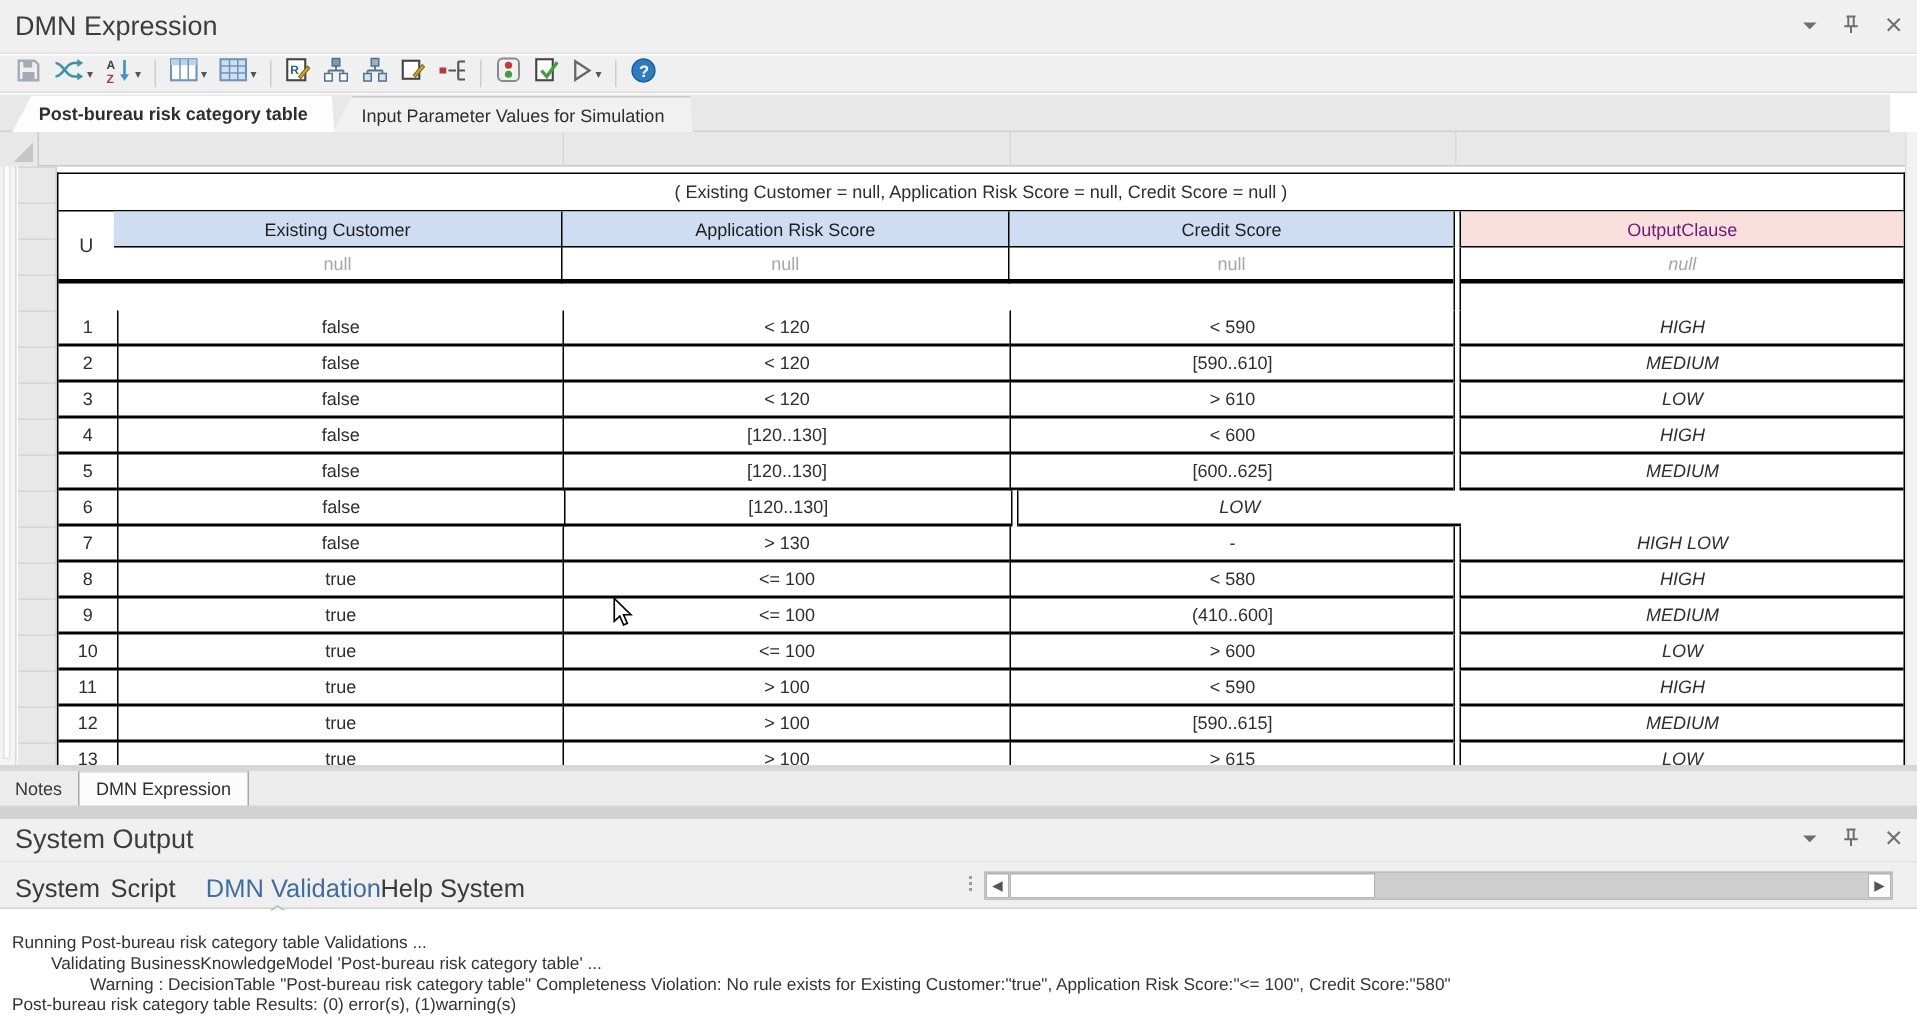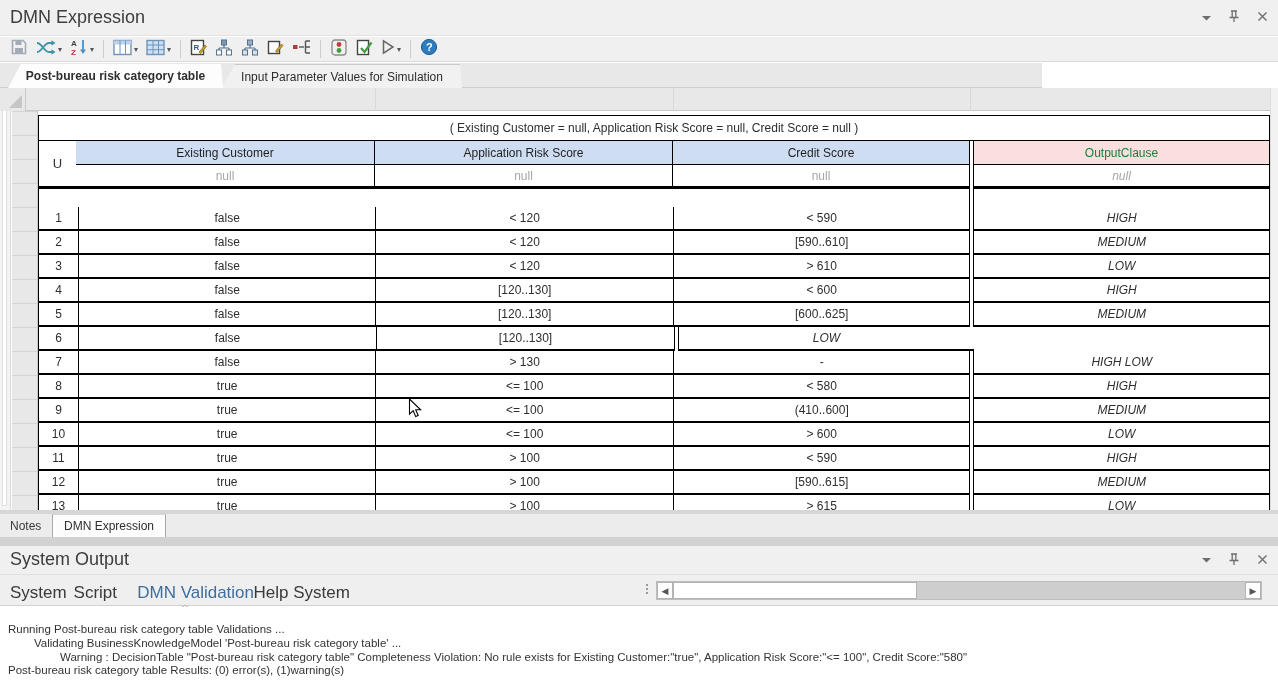--- a/index.html
+++ b/index.html
@@ -13,21 +13,21 @@
   .win-controls { position:absolute; right:8px; top:0; height:100%; display:flex; align-items:center; gap:12px; }
   .win-btn { width:16px; height:16px; display:flex; align-items:center; justify-content:center; color:#6e6e6e; font-size:11px; cursor:default; }
 
   
   .toolbar { position:absolute; left:0; top:37px; width:1278px; height:25px; background:#f0f0f0; display:flex; align-items:center; padding-left:6px; border-bottom:1px solid #dcdcdc; }
   .tb-item { display:flex; align-items:center; padding:2px 3px; margin:0 1px; }
   .tb-sep { width:1px; height:18px; background:#cccccc; margin:0 5px; }
   .tb-caret { font-size:8px; color:#555; margin-left:2px; }
 
   
-  .doc-tabstrip { position:absolute; left:0; top:63px; width:1042px; height:25px; background:#e8e8e8; border-bottom:1px solid #cfcfcf; }
+  .doc-tabstrip { position:absolute; left:0; top:63px; width:1260px; height:25px; background:#e8e8e8; border-bottom:1px solid #cfcfcf; }
   .doc-tab { position:absolute; top:1px; height:24px; display:flex; align-items:center; justify-content:center; font-size:12px; color:#2e2e2e; clip-path:polygon(13px 0, calc(100% - 2px) 0, 100% 100%, 0 100%); }
   .doc-tab.active { left:8px; width:215px; background:#fdfdfd; font-weight:bold; z-index:2; }
   .doc-tab.inactive { left:222px; width:240px; background:#f1f1f1; border-top:1px solid #c9c9c9; }
 
   
   .grid-area { position:absolute; left:0; top:88px; width:1278px; height:422px; background:#ffffff; }
   .v-scroll-strip { position:absolute; left:0; top:0; width:11px; height:422px; background:#f4f4f4; border-right:1px solid #d8d8d8; }
   .v-scroll-strip .inner { position:absolute; left:2px; top:2px; width:5px; height:416px; background:#ffffff; border:1px solid #e0e0e0; }
   .gutter-col { position:absolute; left:12px; top:0; width:26px; height:422px; background:#e8e8e8; border-right:1px solid #c9c9c9; }
   .gutter-cell { width:100%; height:24px; border-bottom:1px solid #d4d4d4; }
@@ -39,21 +39,21 @@
 
   
   .dmn-table { position:absolute; left:38px; top:27px; width:1232px; border:1px solid #000; border-bottom:none; background:#fff; font-size:12px; color:#2e2e2e; }
   .banner-row { height:25px; display:flex; align-items:center; justify-content:center; border-bottom:1px solid #000; }
   .hdr-block { display:flex; }
   .hp-cell { width:39px; height:48px; display:flex; align-items:center; justify-content:center; border-bottom:3px solid #000; font-size:13px; color:#333; }
   .hdr-right { flex:1; }
   .hrow { display:flex; height:24px; }
   .hcell { display:flex; align-items:center; justify-content:center; border-left:1px solid #000; border-bottom:1px solid #000; height:24px; }
   .hcell.input { background:#cfddf2; color:#1f1f1f; }
-  .hcell.output { background:#fadfdf; color:#15803d; border-left:none; }
+  .hcell.output { background:#fadfdf; color:#701a75; border-left:none; }
   .nrow { display:flex; height:42px; }
   .ncell { display:flex; align-items:center; justify-content:center; border-left:1px solid #000; border-bottom:3px solid #000; height:24px; color:#a6a6a6; }
   .ncell.output { font-style:italic; border-left:none; }
   .spacer { width:5px; border-left:1px solid #000; border-right:1px solid #000; background:#fff; }
   .rrow { display:flex; height:24px; }
   .rnum { width:39px; display:flex; align-items:center; justify-content:center; border-bottom:2px solid #000; }
   .rcell { display:flex; align-items:center; justify-content:center; border-left:1px solid #000; border-bottom:2px solid #000; }
   .rcell.output { font-style:italic; border-left:none; }
 
   

